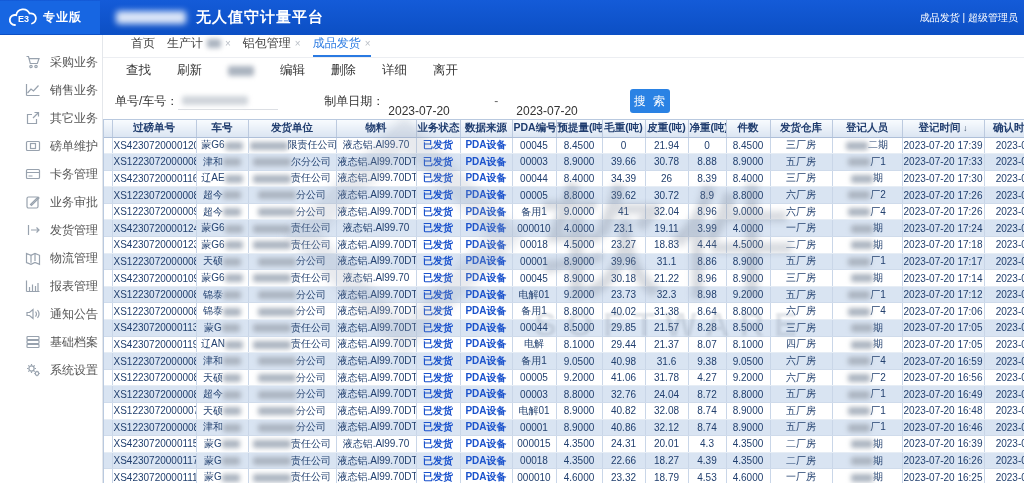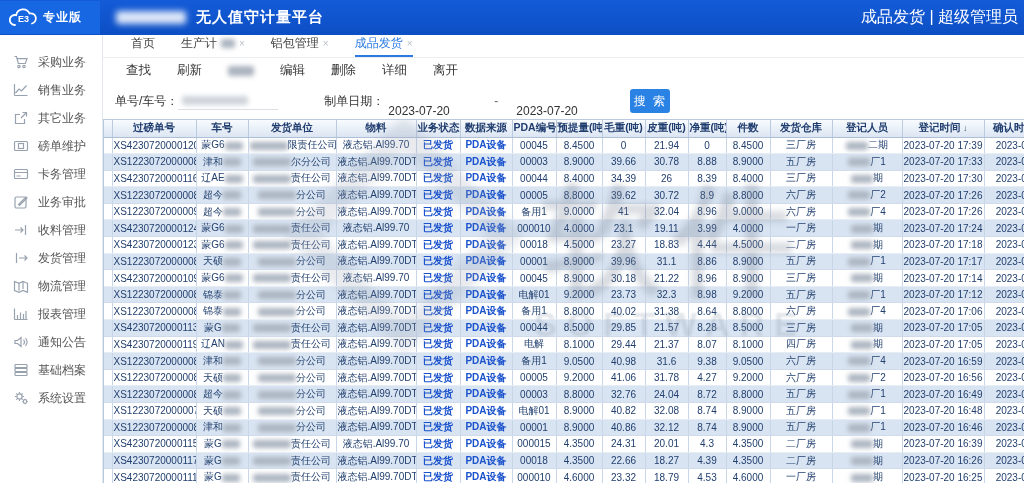--- a/index.html
+++ b/index.html
@@ -6,34 +6,34 @@
   html,body { width:1024px; height:483px; overflow:hidden; background:#fff;
     font-family:"Liberation Sans","DejaVu Sans",sans-serif; }
 
   
   .topbar { height:35px; background:linear-gradient(#145bd8,#0c4fc4); display:flex; align-items:center; color:#fff; }
   .logo-area { width:100px; height:33px; background:#1766e2; display:flex; align-items:center; gap:5px; padding-left:8px; flex:0 0 auto; }
   .edition { font-size:12px; font-weight:bold; letter-spacing:1px; }
   .company-blob { width:70px; height:13px; margin-left:16px; border-radius:3px;
     background:rgba(255,255,255,.85); filter:blur(3px); }
   .app-title { font-size:15px; font-weight:bold; margin-left:10px; letter-spacing:1px; }
-  .topbar-right { margin-left:auto; padding-right:6px; font-size:16px; white-space:nowrap; }
+  .topbar-right { margin-left:auto; padding-right:6px; font-size:10px; white-space:nowrap; }
 
   
   .layout { display:flex; height:450px; }
   .sidebar { width:103px; background:#fff; border-right:1px solid #e4e7eb; padding-top:13px; flex:0 0 auto; }
-  .side-item { height:28px; display:flex; align-items:center; gap:9px; padding-left:13px;
+  .side-item { height:28px; display:flex; align-items:center; gap:9px; padding-left:25px;
     font-size:12px; color:#555; cursor:pointer; white-space:nowrap; }
   .side-item .icn { width:16px; height:16px; flex:0 0 auto; display:flex; align-items:center; justify-content:center; }
   .side-item svg { stroke:#98a2ae; fill:none; stroke-width:1.2; }
 
   .main { flex:1; min-width:0; display:flex; flex-direction:column; }
 
   
-  .tabbar { height:23px; display:flex; align-items:flex-end; gap:26px; padding-left:28px;
+  .tabbar { height:23px; display:flex; align-items:flex-end; gap:12px; padding-left:28px;
     border-bottom:1px solid #eceef2; font-size:12px; color:#444; background:#fff; }
   .tab { display:flex; align-items:center; gap:4px; padding-bottom:3px; border-bottom:2px solid transparent; cursor:pointer; }
   .tab.active { color:#2a7ae2; border-bottom-color:#2a7ae2; }
   .tab .close { color:#b9bec6; font-size:10px; line-height:1; }
   .blob { display:inline-block; background:#aab3bf; border-radius:2px; filter:blur(2.5px); vertical-align:middle; }
 
   
   .toolbar { height:25px; display:flex; align-items:center; gap:26px; padding-left:23px; font-size:12.5px; color:#333; }
   .tbtn { cursor:pointer; white-space:nowrap; }
 
@@ -134,29 +134,20 @@
         <span>卡务管理</span>
       </div>
       <div class="side-item">
         <span class="icn">
           <svg width="16" height="16" viewBox="0 0 16 16">
             <rect x="2" y="3" width="11" height="11" rx="1.5"></rect>
             <path d="M5.5 10.5L13 3l1 1-7.5 7.5z"></path>
           </svg>
         </span>
         <span>业务审批</span>
-      </div>
-      <div class="side-item">
-        <span class="icn">
-          <svg width="16" height="16" viewBox="0 0 16 16">
-            <path d="M2 8h8M7.5 5.5L10 8l-2.5 2.5"></path>
-            <path d="M12.5 3v10"></path>
-          </svg>
-        </span>
-        <span>收料管理</span>
       </div>
       <div class="side-item">
         <span class="icn">
           <svg width="16" height="16" viewBox="0 0 16 16">
             <path d="M3.5 3v10"></path>
             <path d="M6 8h8M11.5 5.5L14 8l-2.5 2.5"></path>
           </svg>
         </span>
         <span>发货管理</span>
       </div>

